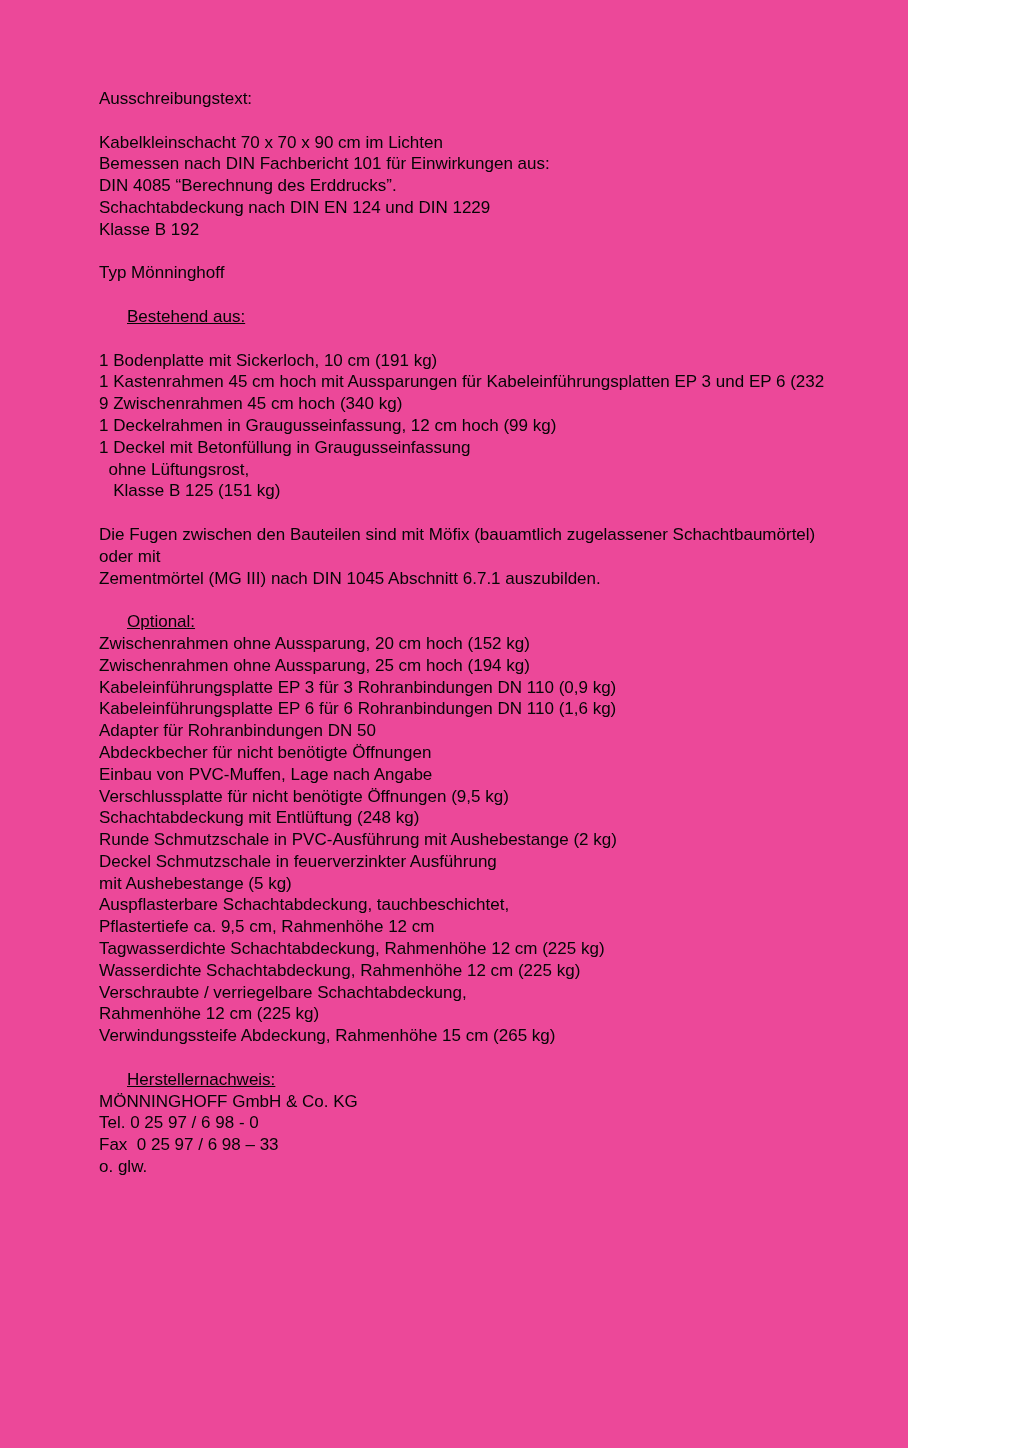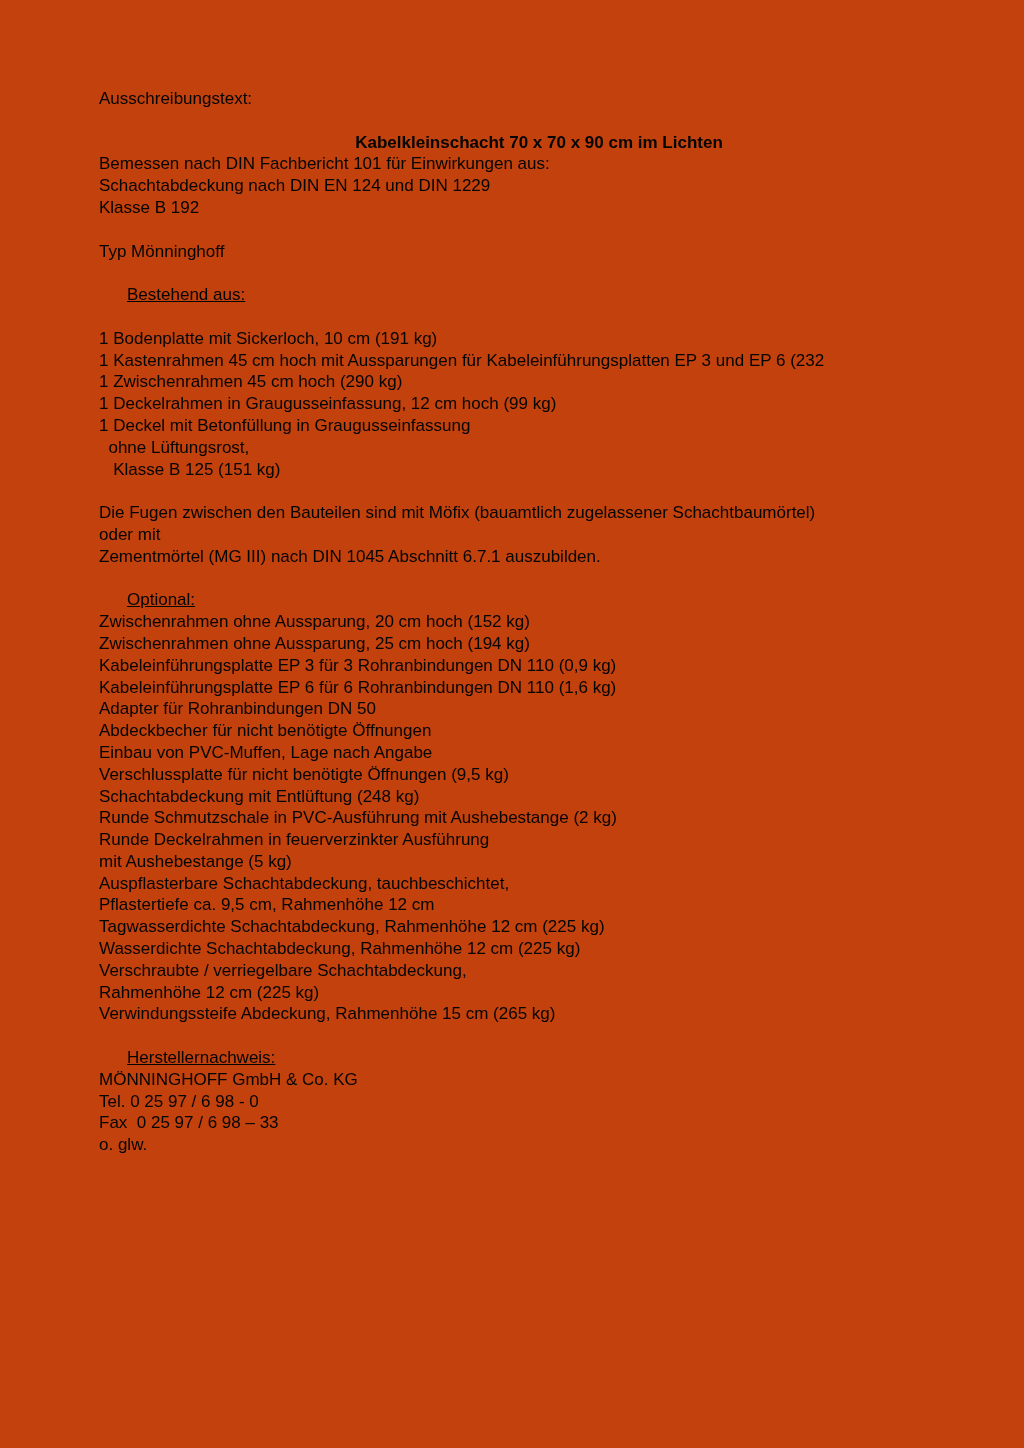--- a/index.html
+++ b/index.html
@@ -2,23 +2,23 @@
 <html><head>
 <meta charset="utf-8">
 <style>
   html, body {
     margin: 0;
     padding: 0;
     background: #ffffff;
   }
   .page {
     position: relative;
-    width: 1024px;
+    width: 908px;
     height: 1448px;
-    background: #c2410c;
+    background: #ec4899;
     overflow: hidden;
     font-family: "Liberation Sans", "DejaVu Sans", sans-serif;
     color: #050505;
   }
   .content {
     position: absolute;
     left: 99px;
     top: 88px;
     width: 880px;
     font-size: 17px;
@@ -26,59 +26,59 @@
     -webkit-font-smoothing: antialiased;
   }
   .para {
     margin: 0 0 21.8px 0;
   }
   .line {
     white-space: pre-wrap;
     min-height: 21.8px;
   }
   .bold {
-    font-weight: bold;
-    text-align: center;
+    font-weight: normal;
   }
   .underline {
     text-decoration: underline;
     margin-left: 28px;
   }
 </style>
 </head>
 <body>
 
 <div class="page">
   <div class="content">
 
     <div class="para">
       <div class="line">Ausschreibungstext:</div>
     </div>
 
     <div class="para">
       <div class="line bold">Kabelkleinschacht 70 x 70 x 90 cm im Lichten</div>
       <div>
           <div class="line">Bemessen nach DIN Fachbericht 101 für Einwirkungen aus:</div>
+          <div class="line">DIN 4085 “Berechnung des Erddrucks”.</div>
           <div class="line">Schachtabdeckung nach DIN EN 124 und DIN 1229</div>
           <div class="line">Klasse B 192</div>
         </div>
     </div>
 
     <div class="para">
       <div class="line">Typ Mönninghoff</div>
     </div>
 
     <div class="para">
       <div class="line underline">Bestehend aus:</div>
     </div>
 
     <div class="para">
         <div class="line">1 Bodenplatte mit Sickerloch, 10 cm (191 kg)</div>
         <div class="line">1 Kastenrahmen 45 cm hoch mit Aussparungen für Kabeleinführungsplatten EP 3 und EP 6 (232</div>
-        <div class="line">1 Zwischenrahmen 45 cm hoch (290 kg)</div>
+        <div class="line">9 Zwischenrahmen 45 cm hoch (340 kg)</div>
         <div class="line">1 Deckelrahmen in Graugusseinfassung, 12 cm hoch (99 kg)</div>
         <div class="line">1 Deckel mit Betonfüllung in Graugusseinfassung</div>
         <div class="line">  ohne Lüftungsrost,</div>
         <div class="line">   Klasse B 125 (151 kg)</div>
       </div>
 
     <div class="para">
         <div class="line">Die Fugen zwischen den Bauteilen sind mit Möfix (bauamtlich zugelassener Schachtbaumörtel)</div>
         <div class="line">oder mit</div>
         <div class="line">Zementmörtel (MG III) nach DIN 1045 Abschnitt 6.7.1 auszubilden.</div>
@@ -90,21 +90,21 @@
           <div class="line">Zwischenrahmen ohne Aussparung, 20 cm hoch (152 kg)</div>
           <div class="line">Zwischenrahmen ohne Aussparung, 25 cm hoch (194 kg)</div>
           <div class="line">Kabeleinführungsplatte EP 3 für 3 Rohranbindungen DN 110 (0,9 kg)</div>
           <div class="line">Kabeleinführungsplatte EP 6 für 6 Rohranbindungen DN 110 (1,6 kg)</div>
           <div class="line">Adapter für Rohranbindungen DN 50</div>
           <div class="line">Abdeckbecher für nicht benötigte Öffnungen</div>
           <div class="line">Einbau von PVC-Muffen, Lage nach Angabe</div>
           <div class="line">Verschlussplatte für nicht benötigte Öffnungen (9,5 kg)</div>
           <div class="line">Schachtabdeckung mit Entlüftung (248 kg)</div>
           <div class="line">Runde Schmutzschale in PVC-Ausführung mit Aushebestange (2 kg)</div>
-          <div class="line">Runde Deckelrahmen in feuerverzinkter Ausführung</div>
+          <div class="line">Deckel Schmutzschale in feuerverzinkter Ausführung</div>
           <div class="line">mit Aushebestange (5 kg)</div>
           <div class="line">Auspflasterbare Schachtabdeckung, tauchbeschichtet,</div>
           <div class="line">Pflastertiefe ca. 9,5 cm, Rahmenhöhe 12 cm</div>
           <div class="line">Tagwasserdichte Schachtabdeckung, Rahmenhöhe 12 cm (225 kg)</div>
           <div class="line">Wasserdichte Schachtabdeckung, Rahmenhöhe 12 cm (225 kg)</div>
           <div class="line">Verschraubte / verriegelbare Schachtabdeckung,</div>
           <div class="line">Rahmenhöhe 12 cm (225 kg)</div>
           <div class="line">Verwindungssteife Abdeckung, Rahmenhöhe 15 cm (265 kg)</div>
         </div>
     </div>

